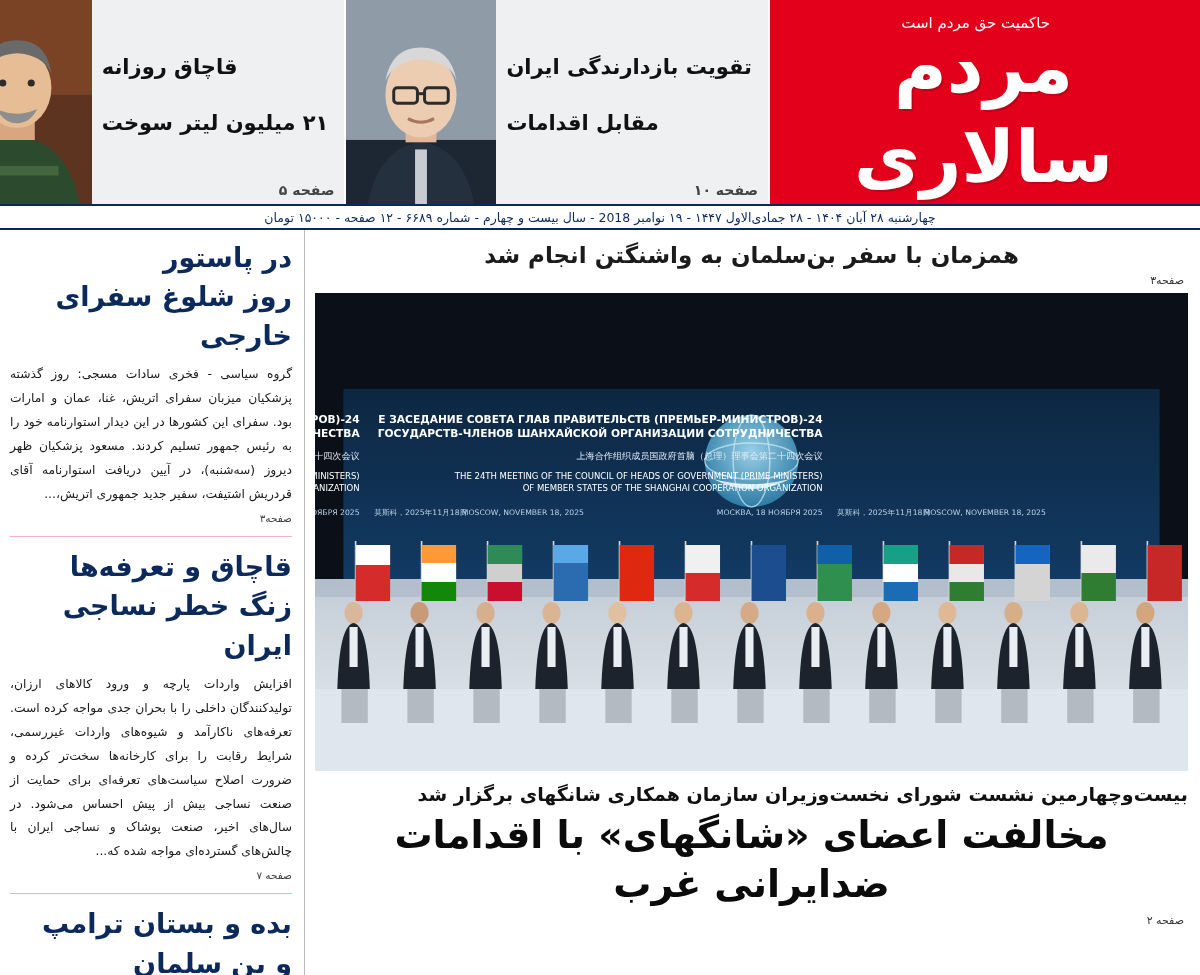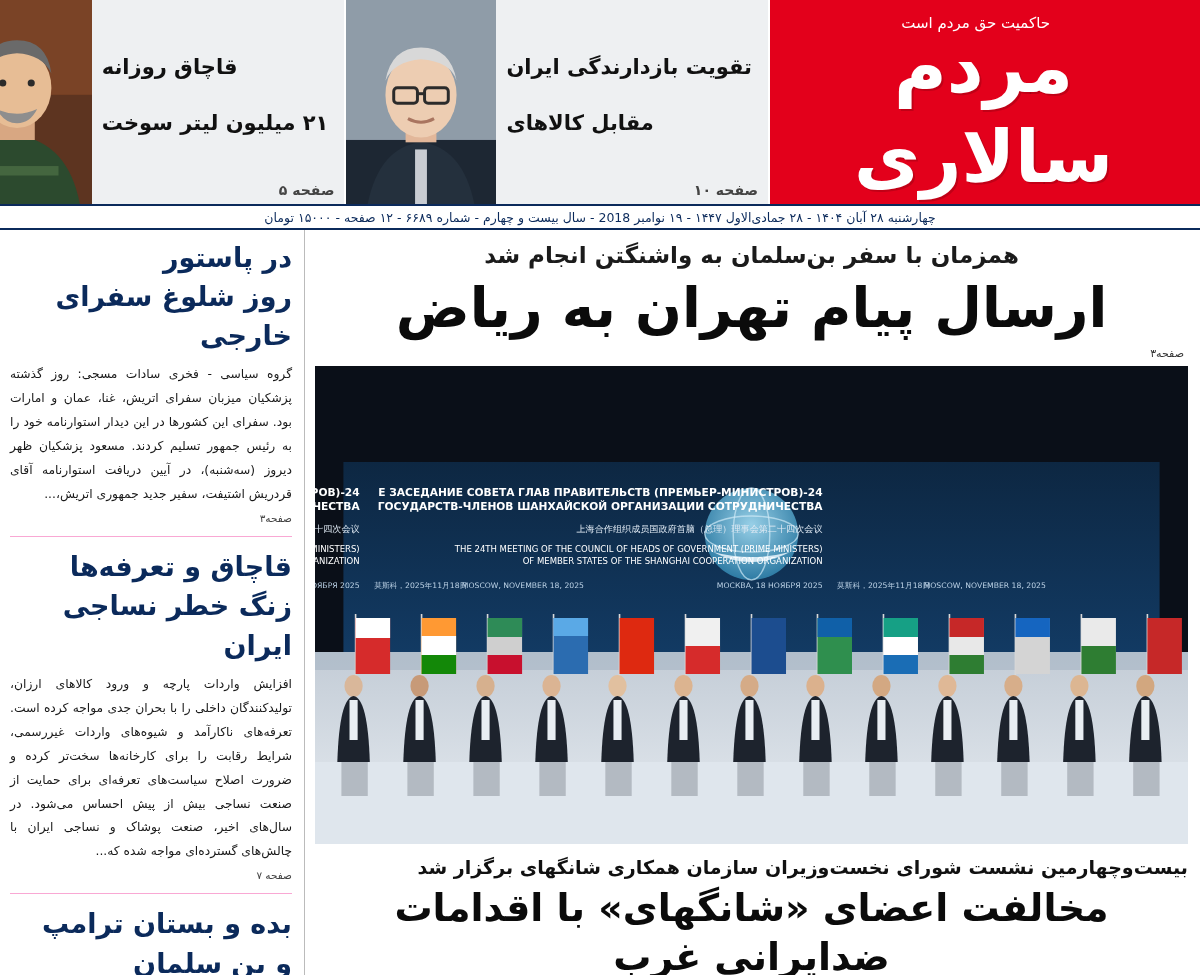--- a/index.html
+++ b/index.html
@@ -211,21 +211,21 @@
   <div class="masthead">
 
     <div class="logo-box">
       <div class="logo-slogan">حاکمیت حق مردم است</div>
       <div class="logo-title">مردم سالاری</div>
     </div>
 
     <div class="teaser">
       <div class="teaser-text">
         <div class="t-line">تقویت بازدارندگی ایران</div>
-        <div class="t-line">مقابل کالاهای</div>
+        <div class="t-line">مقابل اقدامات</div>
       </div>
       <div class="teaser-page">صفحه ۱۰</div>
       <div class="teaser-photo">
         <svg viewBox="0 0 150 172" preserveAspectRatio="xMidYMid slice">
           <rect width="150" height="172" fill="#b9c3cc"></rect>
           <rect x="0" y="0" width="150" height="172" fill="#8f9ca8"></rect>
           <rect x="0" y="118" width="150" height="54" fill="#1d2733"></rect>
           <path d="M30 172 Q40 124 75 120 Q110 124 120 172 Z" fill="#24303d"></path>
           <path d="M62 120 h26 v-16 h-26 z" fill="#e2b79a"></path>
           <ellipse cx="75" cy="80" rx="30" ry="36" fill="#edcdb2"></ellipse>
@@ -263,21 +263,20 @@
     </div>
   </div>
 
   <div class="datebar">چهارشنبه ۲۸ آبان ۱۴۰۴ - ۲۸ جمادی‌الاول ۱۴۴۷ - ۱۹ نوامبر 2018 - سال بیست و چهارم - شماره ۶۶۸۹ - ۱۲ صفحه - ۱۵۰۰۰ تومان</div>
 
   <div class="content">
 
     <div class="main-col">
 
       <div class="kicker">همزمان با سفر بن‌سلمان به واشنگتن انجام شد</div>
-      <div class="headline">ارسال پیام تهران به ریاض</div>
       <div class="lead-page">صفحه۳</div>
 
       <div class="photo-wrap">
         <svg viewBox="0 0 860 478" preserveAspectRatio="none">
           <defs>
             <linearGradient id="floorG" x1="0" y1="0" x2="0" y2="1">
               <stop offset="0%" stop-color="#c3ccd6"></stop>
               <stop offset="100%" stop-color="#e8edf2"></stop>
             </linearGradient>
             <linearGradient id="screenG" x1="0" y1="0" x2="0" y2="1">

